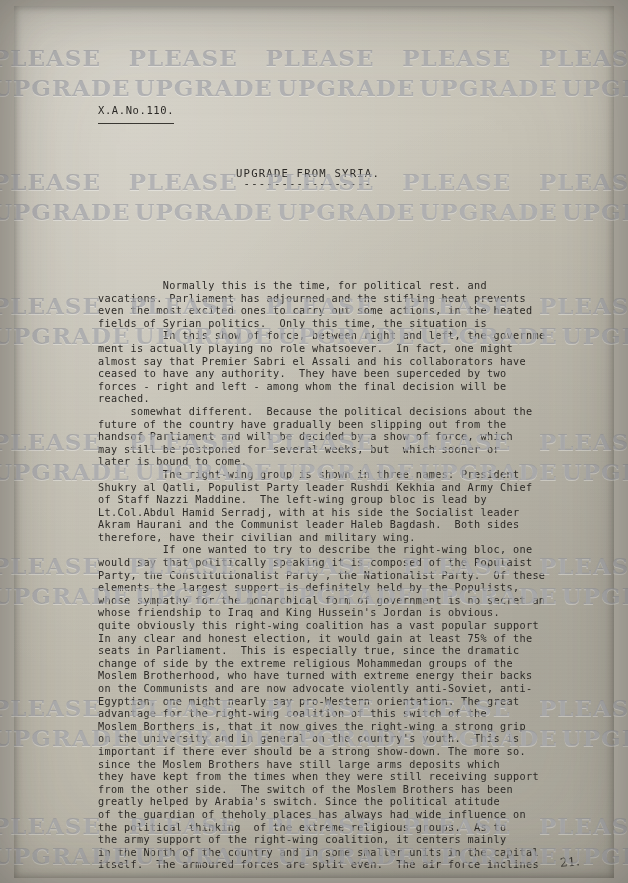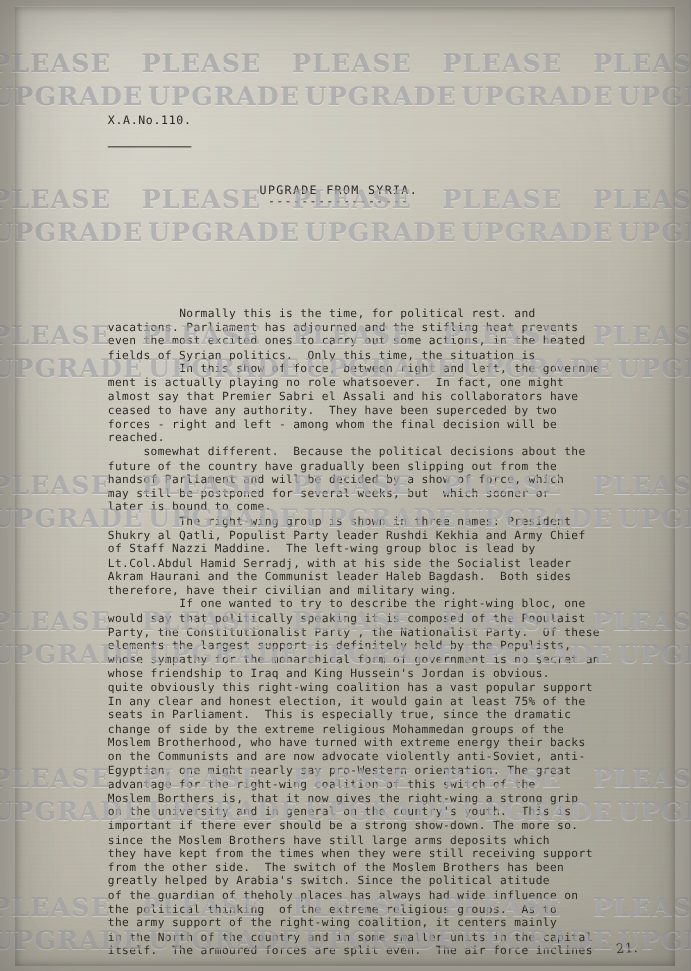--- a/index.html
+++ b/index.html
@@ -76,21 +76,21 @@
     line-height: 12.6px;
     letter-spacing: 0.35px;
   }
   .docnum {
     position: absolute;
     left: 98px;
     top: 104px;
     font-size: 10.5px;
     letter-spacing: 0.6px;
     border-bottom: 1px solid #3a3833;
-    padding-bottom: 16px;
+    padding-bottom: 6px;
   }
   .title-wrap {
     position: absolute;
     left: 236px;
     top: 167px;
     text-align: center;
   }
   .title {
     font-size: 10.6px;
     letter-spacing: 1.2px;

